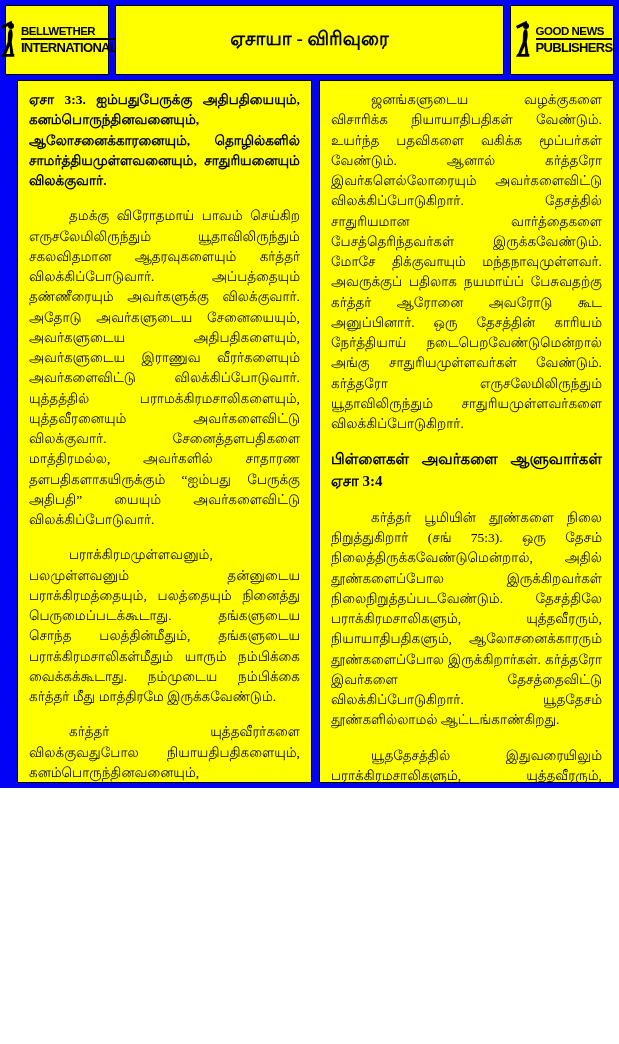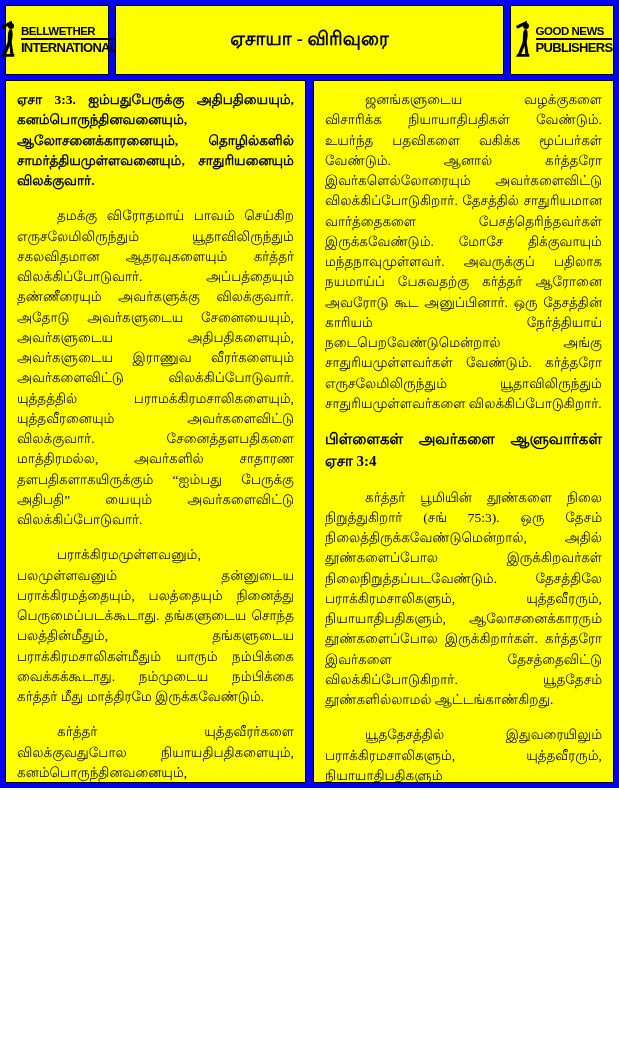--- a/index.html
+++ b/index.html
@@ -16,21 +16,21 @@
   .header{display:flex;gap:6px;height:70px;flex:0 0 70px;}
   .logo-box{width:104px;display:flex;align-items:center;justify-content:center;gap:4px;padding:3px;}
   .logo-figure{flex:0 0 auto;}
   .logo-lines{display:flex;flex-direction:column;line-height:1.05;}
   .logo-line1{font-family:"Liberation Sans",sans-serif;font-weight:bold;font-size:11.5px;letter-spacing:-0.5px;border-bottom:2px solid #000;padding-bottom:1px;white-space:nowrap;}
   .logo-line2{font-family:"Liberation Sans",sans-serif;font-weight:bold;font-size:13px;letter-spacing:-0.7px;white-space:nowrap;padding-top:1px;}
   .title-box{flex:1;display:flex;align-items:center;justify-content:center;gap:2px;}
   .title-tamil{font-weight:bold;font-size:19px;}
   .title-english{font-family:"Liberation Serif",serif;font-size:25px;letter-spacing:1px;white-space:nowrap;}
   
-  .content{flex:1 1 auto;display:flex;gap:7px;min-height:0;}
+  .content{flex:1 1 auto;display:flex;gap:7px;min-height:0;margin-left:12px;}
   .column{
     flex:1 1 0;padding:9px 11px;overflow:hidden;
     font-size:13.5px;line-height:1.5;
     text-align:justify;
   }
   .para{margin:0 0 15px 0;}
   .para.body{text-indent:40px;}
   .para.verse{font-weight:bold;text-indent:0;}
   .para.heading{font-weight:bold;font-size:15px;text-indent:0;line-height:1.45;}
 </style>

